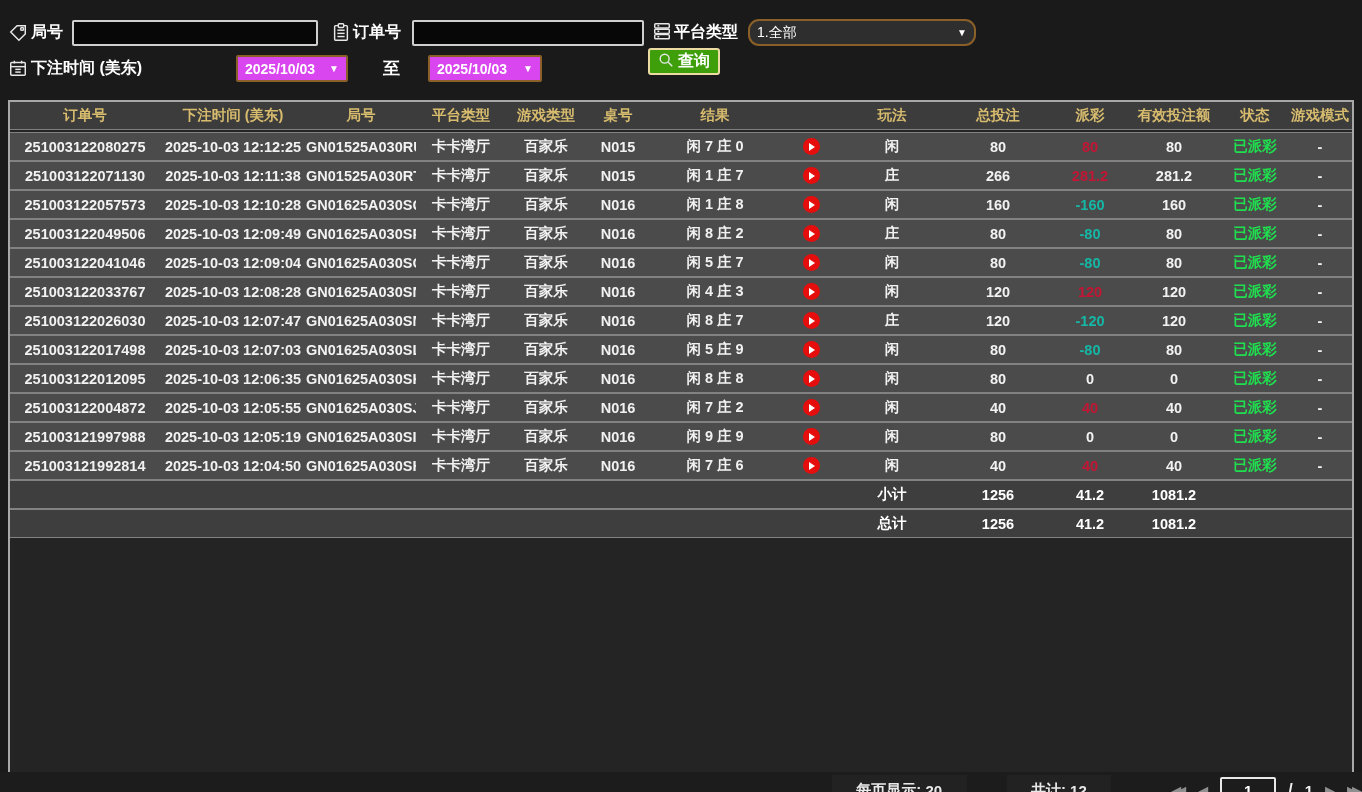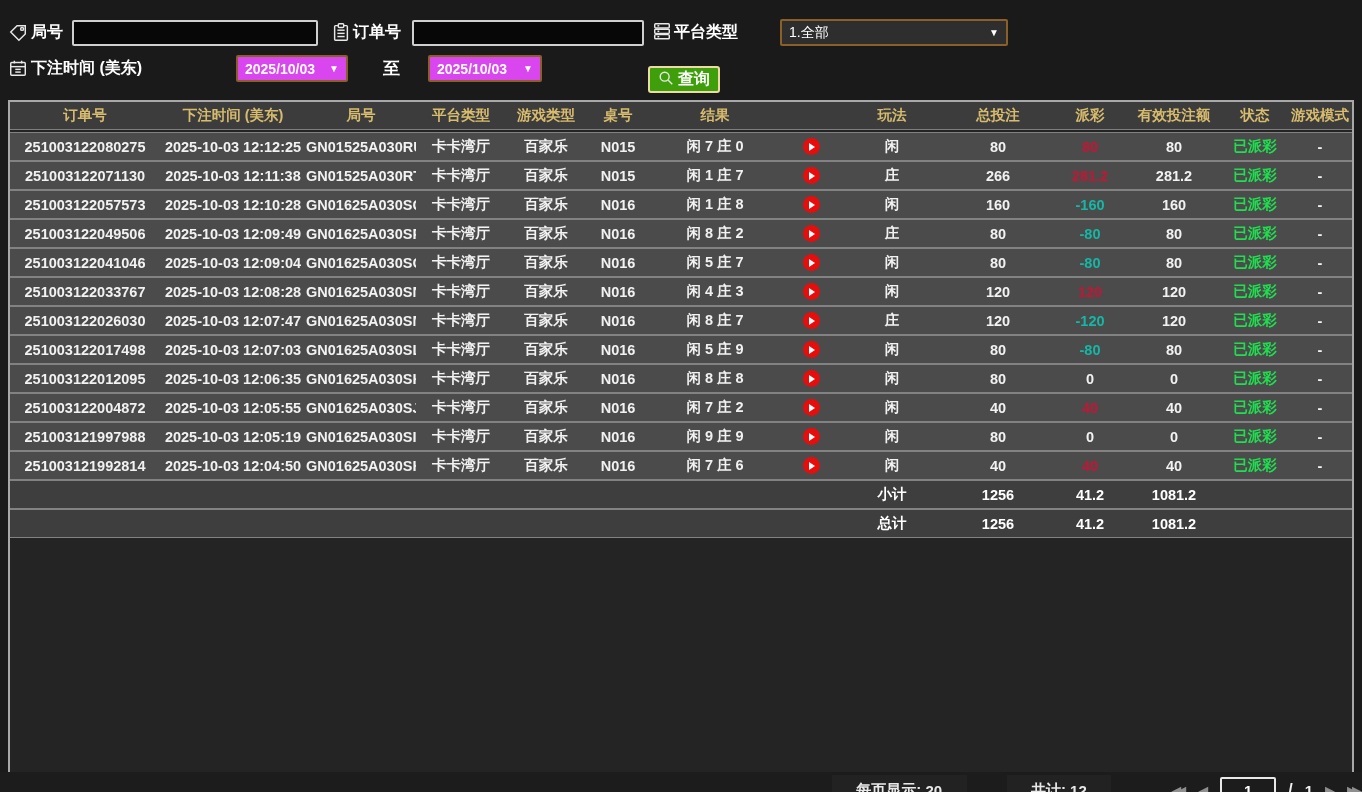--- a/index.html
+++ b/index.html
@@ -100,21 +100,21 @@
   <svg class="ic" width="20" height="20" viewBox="0 0 22 22">
       <rect x="3" y="3" width="16" height="4.6" rx="1"></rect>
       <rect x="3" y="9" width="16" height="4.6" rx="1"></rect>
       <rect x="3" y="15" width="16" height="4.6" rx="1"></rect>
       <line x1="6" y1="5.3" x2="8" y2="5.3"></line>
       <line x1="6" y1="11.3" x2="8" y2="11.3"></line>
       <line x1="6" y1="17.3" x2="8" y2="17.3"></line>
     </svg>
 </div>
 <span class="lbl abs" style="left:674px;top:6px;">平台类型</span>
-<div class="sel platform abs" style="left:780px;top:3px;width:210px;">
+<div class="sel platform abs" style="left:748px;top:3px;width:210px;border-radius:11px;">
   <span>1.全部</span>
   <span class="arrow">▼</span>
 </div>
 
 <div class="abs" style="left:8px;top:42px;">
   <svg class="ic" width="20" height="20" viewBox="0 0 22 22">
       <rect x="3" y="5" width="16" height="14" rx="1"></rect>
       <line x1="3" y1="9.5" x2="19" y2="9.5"></line>
       <line x1="7" y1="3" x2="7" y2="6"></line>
       <line x1="15" y1="3" x2="15" y2="6"></line>
@@ -125,21 +125,21 @@
 <span class="lbl abs" style="left:31px;top:42px;">下注时间 (美东)</span>
 <div class="sel abs" style="left:236px;top:39px;width:94px;">
   <span>2025/10/03</span>
   <span class="arrow">▼</span>
 </div>
 <span class="lbl abs" style="left:383px;top:41px;font-size:17px;">至</span>
 <div class="sel abs" style="left:428px;top:39px;width:96px;">
   <span>2025/10/03</span>
   <span class="arrow">▼</span>
 </div>
-<div class="btn-query abs" style="left:648px;top:50px;">
+<div class="btn-query abs" style="left:648px;top:32px;">
   <span class="icon">
     <svg class="ic" width="16" height="16" viewBox="0 0 18 18">
         <circle cx="7.5" cy="7.5" r="5"></circle>
         <line x1="11.5" y1="11.5" x2="16" y2="16"></line>
       </svg>
   </span>
   <span>查询</span>
 </div>
 
 <div class="table-wrap abs">

